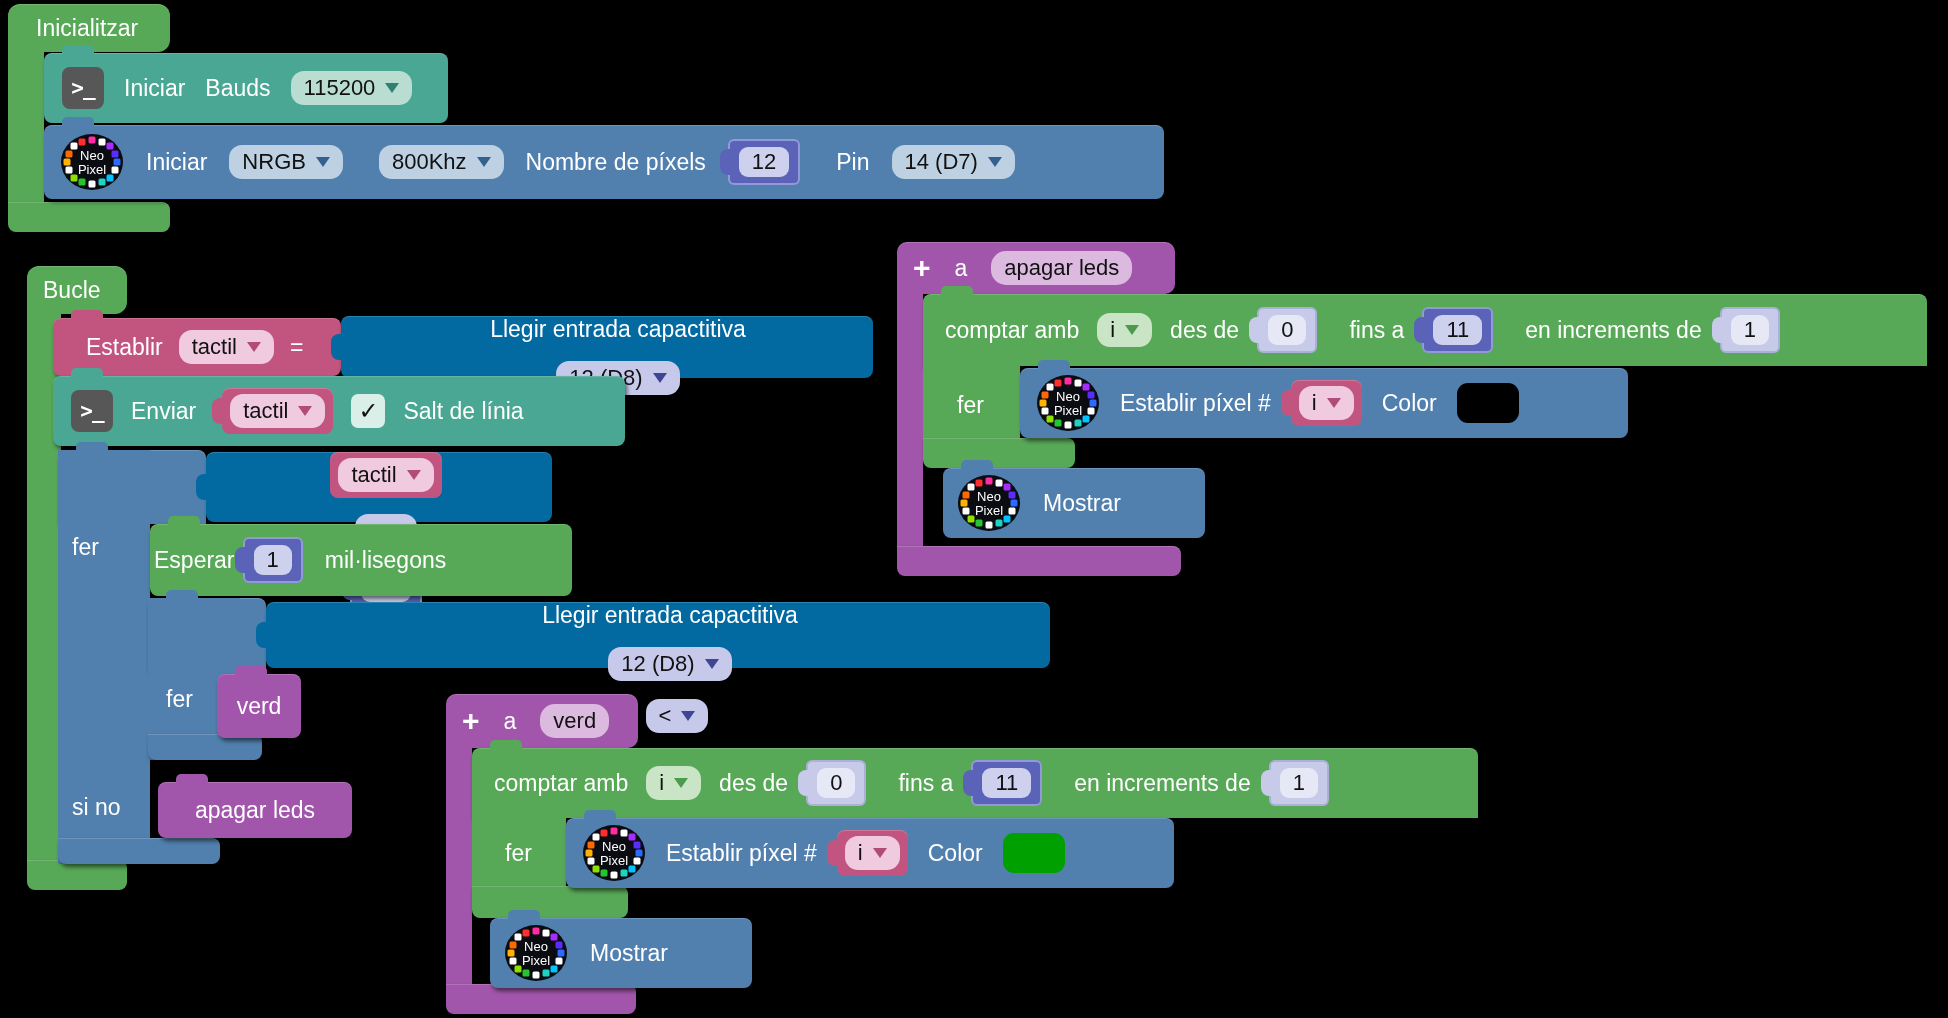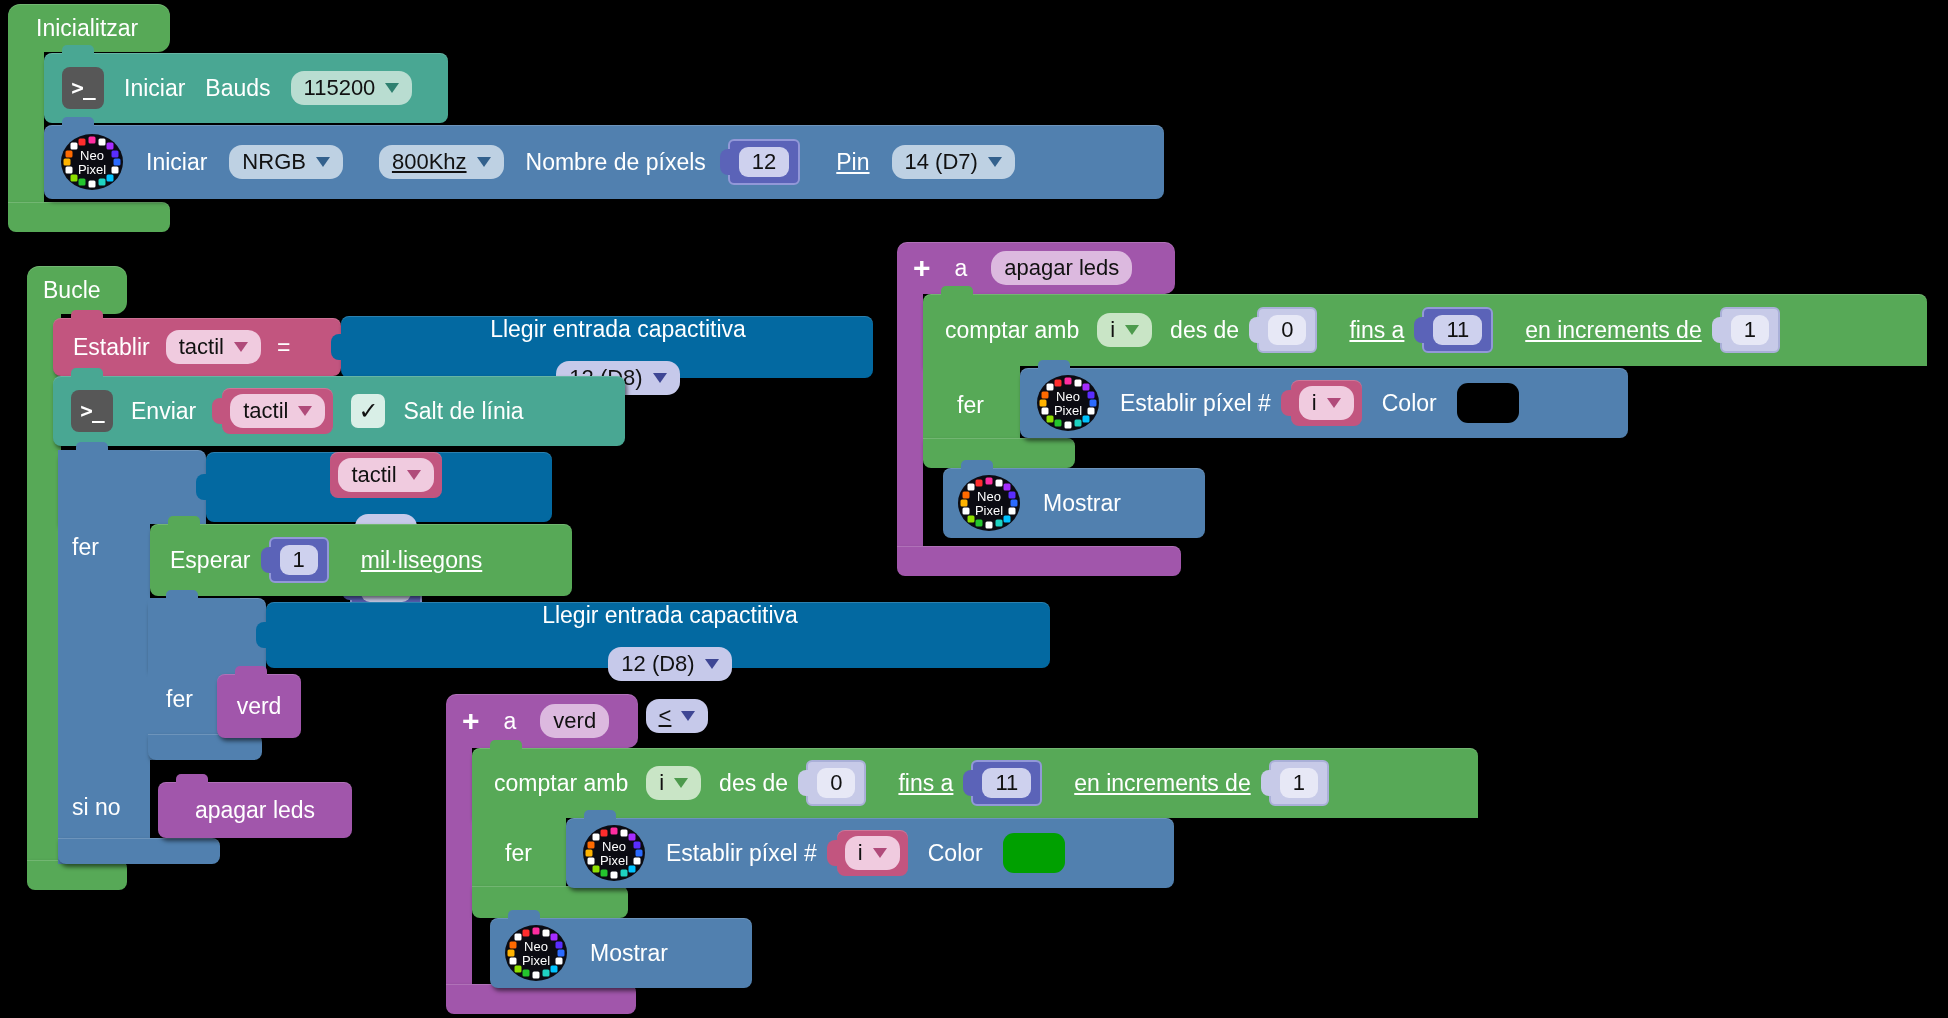--- a/index.html
+++ b/index.html
@@ -49,21 +49,21 @@
         background:inherit;box-shadow:none;}
   .tab{position:absolute;left:-10px;top:calc(50% - 13px);width:11px;height:26px;
        border-radius:8px 0 0 8px;background:inherit;box-shadow:none;}
   .termicon{width:42px;height:42px;background:#575757;border-radius:8px;display:flex;
             align-items:center;justify-content:center;color:#fff;flex:none;
             font:bold 21px "DejaVu Sans Mono",monospace;letter-spacing:-1px;}
   .checkbox{width:34px;height:34px;background:#d9efe7;border-radius:7px;display:flex;flex:none;
             align-items:center;justify-content:center;color:#111;font-size:24px;}
   .swatch{width:62px;height:40px;border-radius:11px;flex:none;}
   .npx{width:64px;height:58px;flex:none;display:flex;}
-  .gap-lg{margin-left:14px;text-decoration:underline;}
+  .gap-lg{margin-left:14px;}
 </style>
 </head>
 <body>
 
 <div class="canvas">
 
   <div class="shell bg-green" style="left:8px;top:4px;width:162px;height:48px;border-radius:12px 12px 12px 0;display:flex;align-items:center;padding-left:28px;">
     <span class="lbl">Inicialitzar</span>
   </div>
   <div class="shell bg-green" style="left:8px;top:48px;width:36px;height:158px;box-shadow:none;"></div>
@@ -125,21 +125,21 @@
       <i class="arw arw-blue"></i>
     </span>
   </div>
 
   <div class="shell bg-green" style="left:27px;top:266px;width:100px;height:48px;border-radius:12px 12px 12px 0;display:flex;align-items:center;padding-left:16px;">
     <span class="lbl">Bucle</span>
   </div>
   <div class="shell bg-green" style="left:27px;top:314px;width:34px;height:552px;box-shadow:none;"></div>
   <div class="shell bg-green" style="left:27px;top:860px;width:100px;height:30px;border-radius:0 8px 8px 8px;"></div>
 
-  <div class="row bg-rose" style="left:53px;top:318px;width:288px;height:58px;padding-left:20px;gap:16px;">
+  <div class="row bg-rose" style="left:53px;top:318px;width:288px;height:58px;padding-left:33px;gap:16px;">
     <i class="bump"></i>
     <span class="lbl">Establir</span>
     <span class="chip chip-rose">
       <span>tactil</span>
       <i class="arw arw-rose"></i>
     </span>
     <span class="lbl">=</span>
   </div>
 
   <div class="row bg-indigo" style="left:341px;top:316px;width:532px;height:62px;padding-left:22px;gap:18px;">
@@ -187,21 +187,21 @@
     <span class="chip chip-indigo">
       <span>&lt;</span>
       <i class="arw arw-indigo"></i>
     </span>
     <span class="numblk">
       <i class="tab"></i>
       <span class="field">25</span>
     </span>
   </div>
 
-  <div class="row bg-green" style="left:150px;top:524px;width:422px;height:72px;padding-left:20px;gap:18px;">
+  <div class="row bg-green" style="left:150px;top:524px;width:422px;height:72px;padding-left:4px;gap:8px;">
     <i class="bump"></i>
     <span class="lbl">Esperar</span>
     <span class="numblk">
       <i class="tab"></i>
       <span class="field">1</span>
     </span>
     <span class="lbl gap-lg">mil·lisegons</span>
   </div>
 
   <div class="row bg-blue" style="left:148px;top:598px;width:118px;height:72px;padding-left:16px;gap:26px;border-radius:8px 8px 0 0;">

